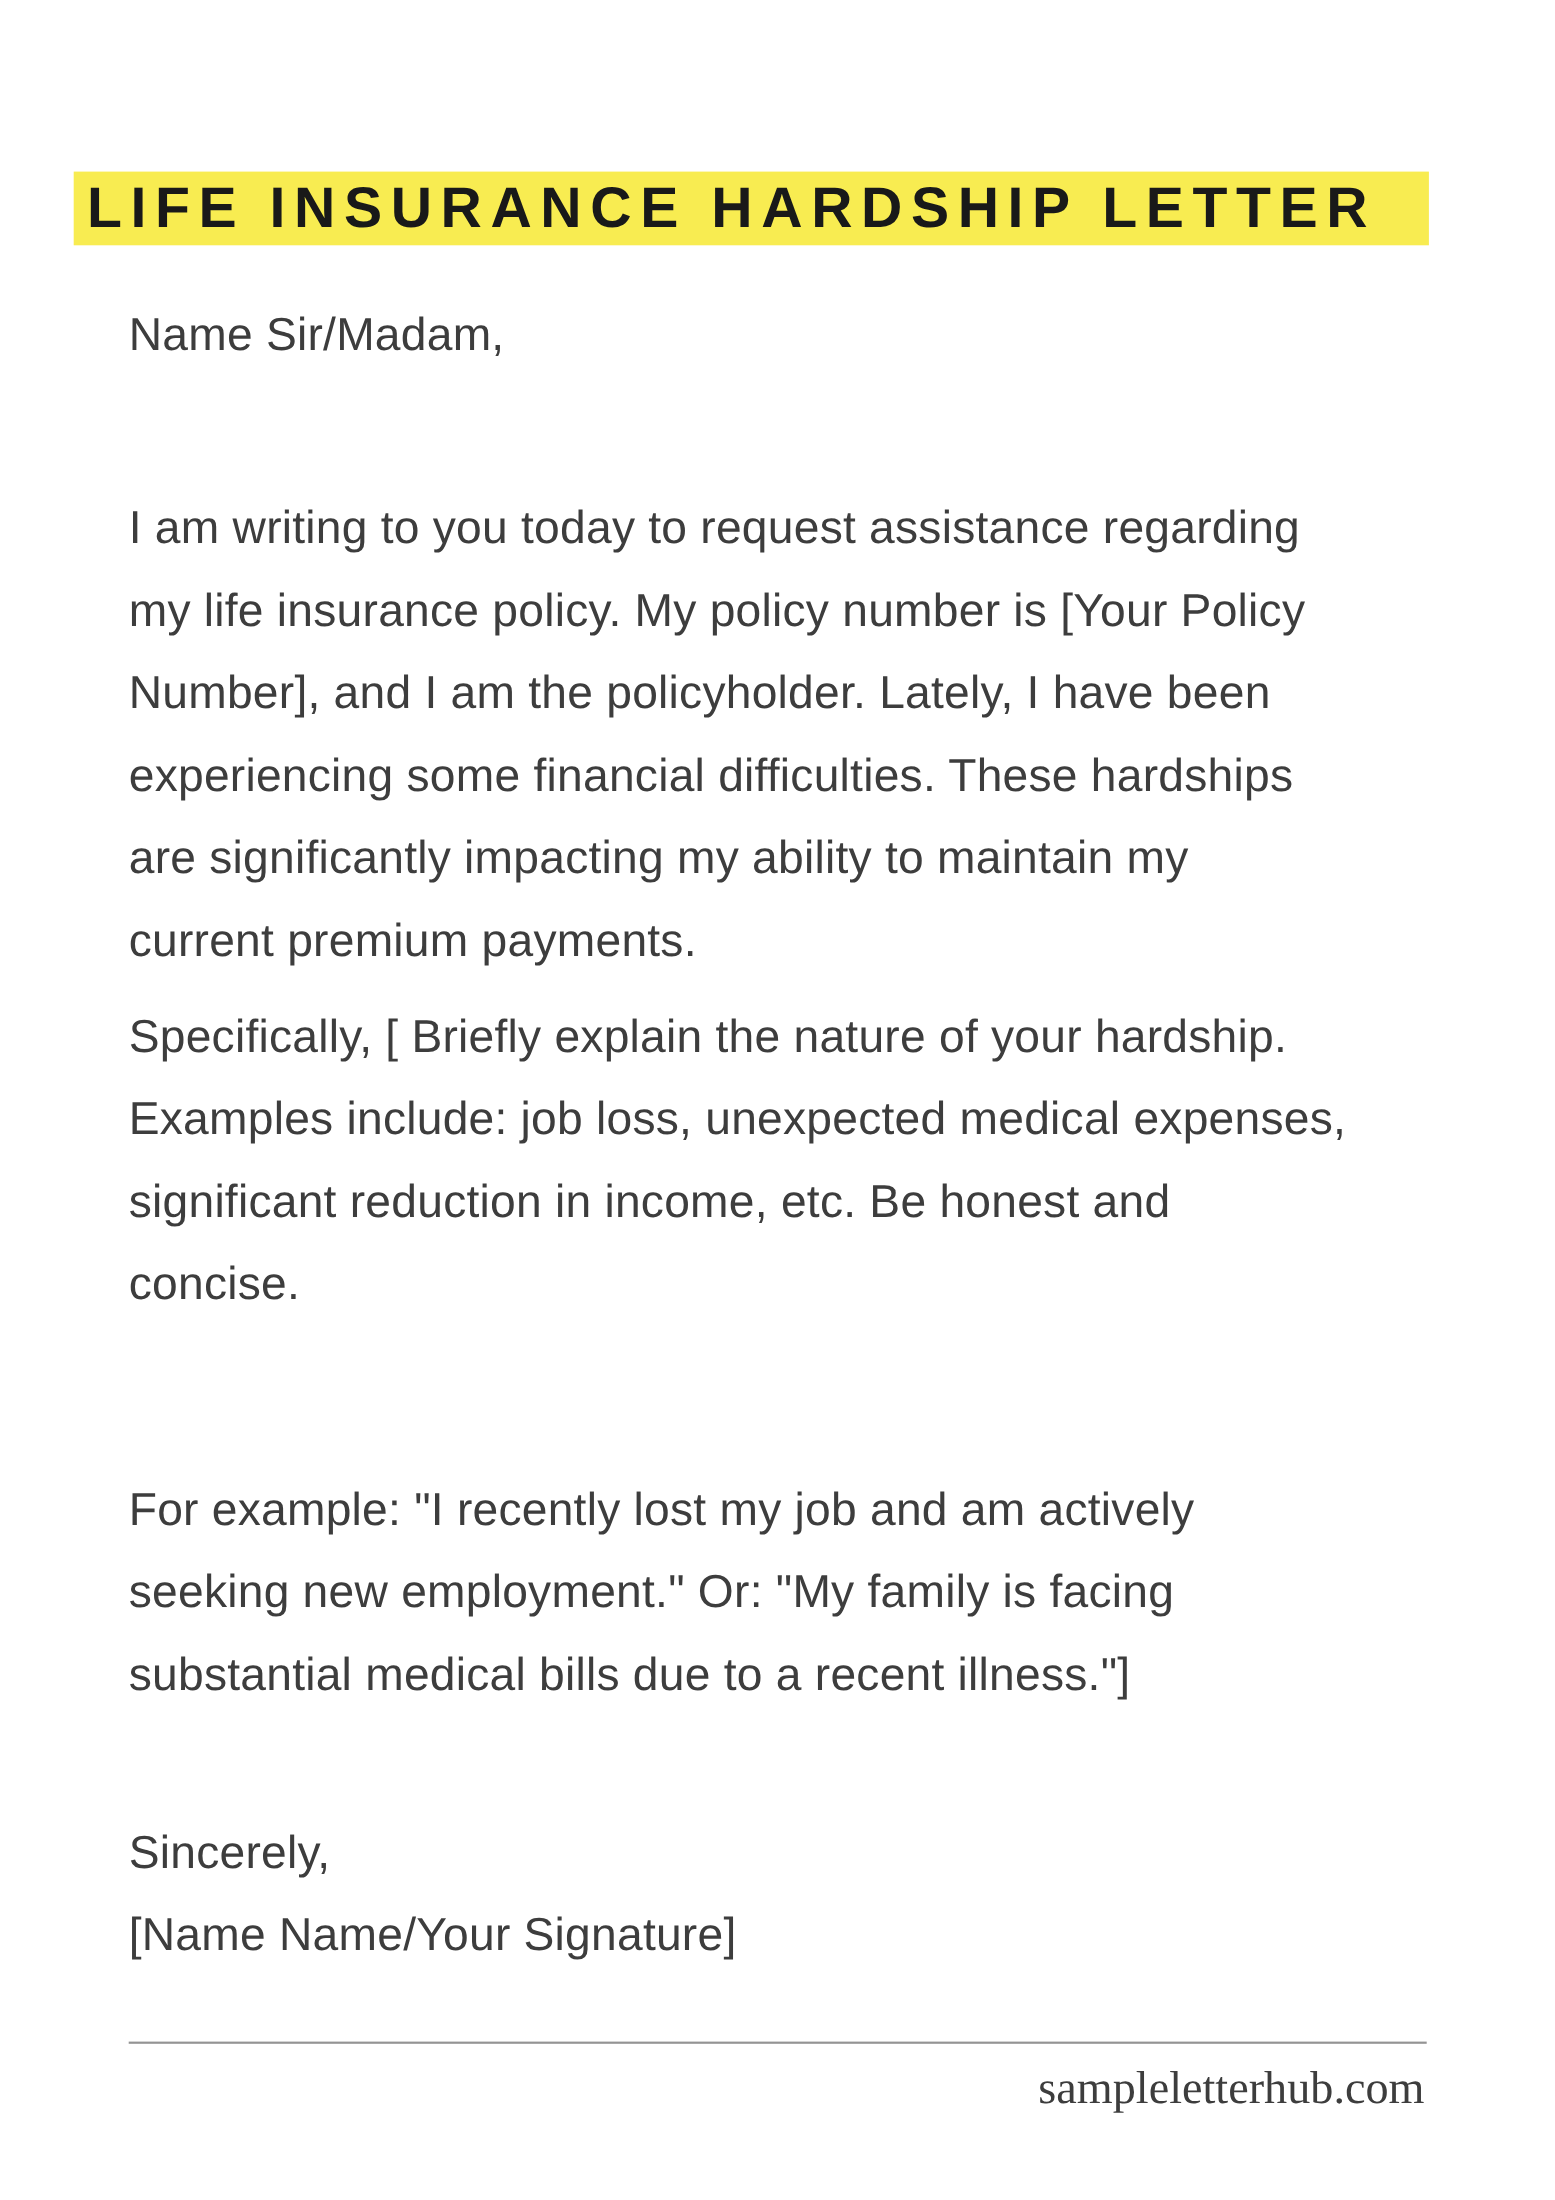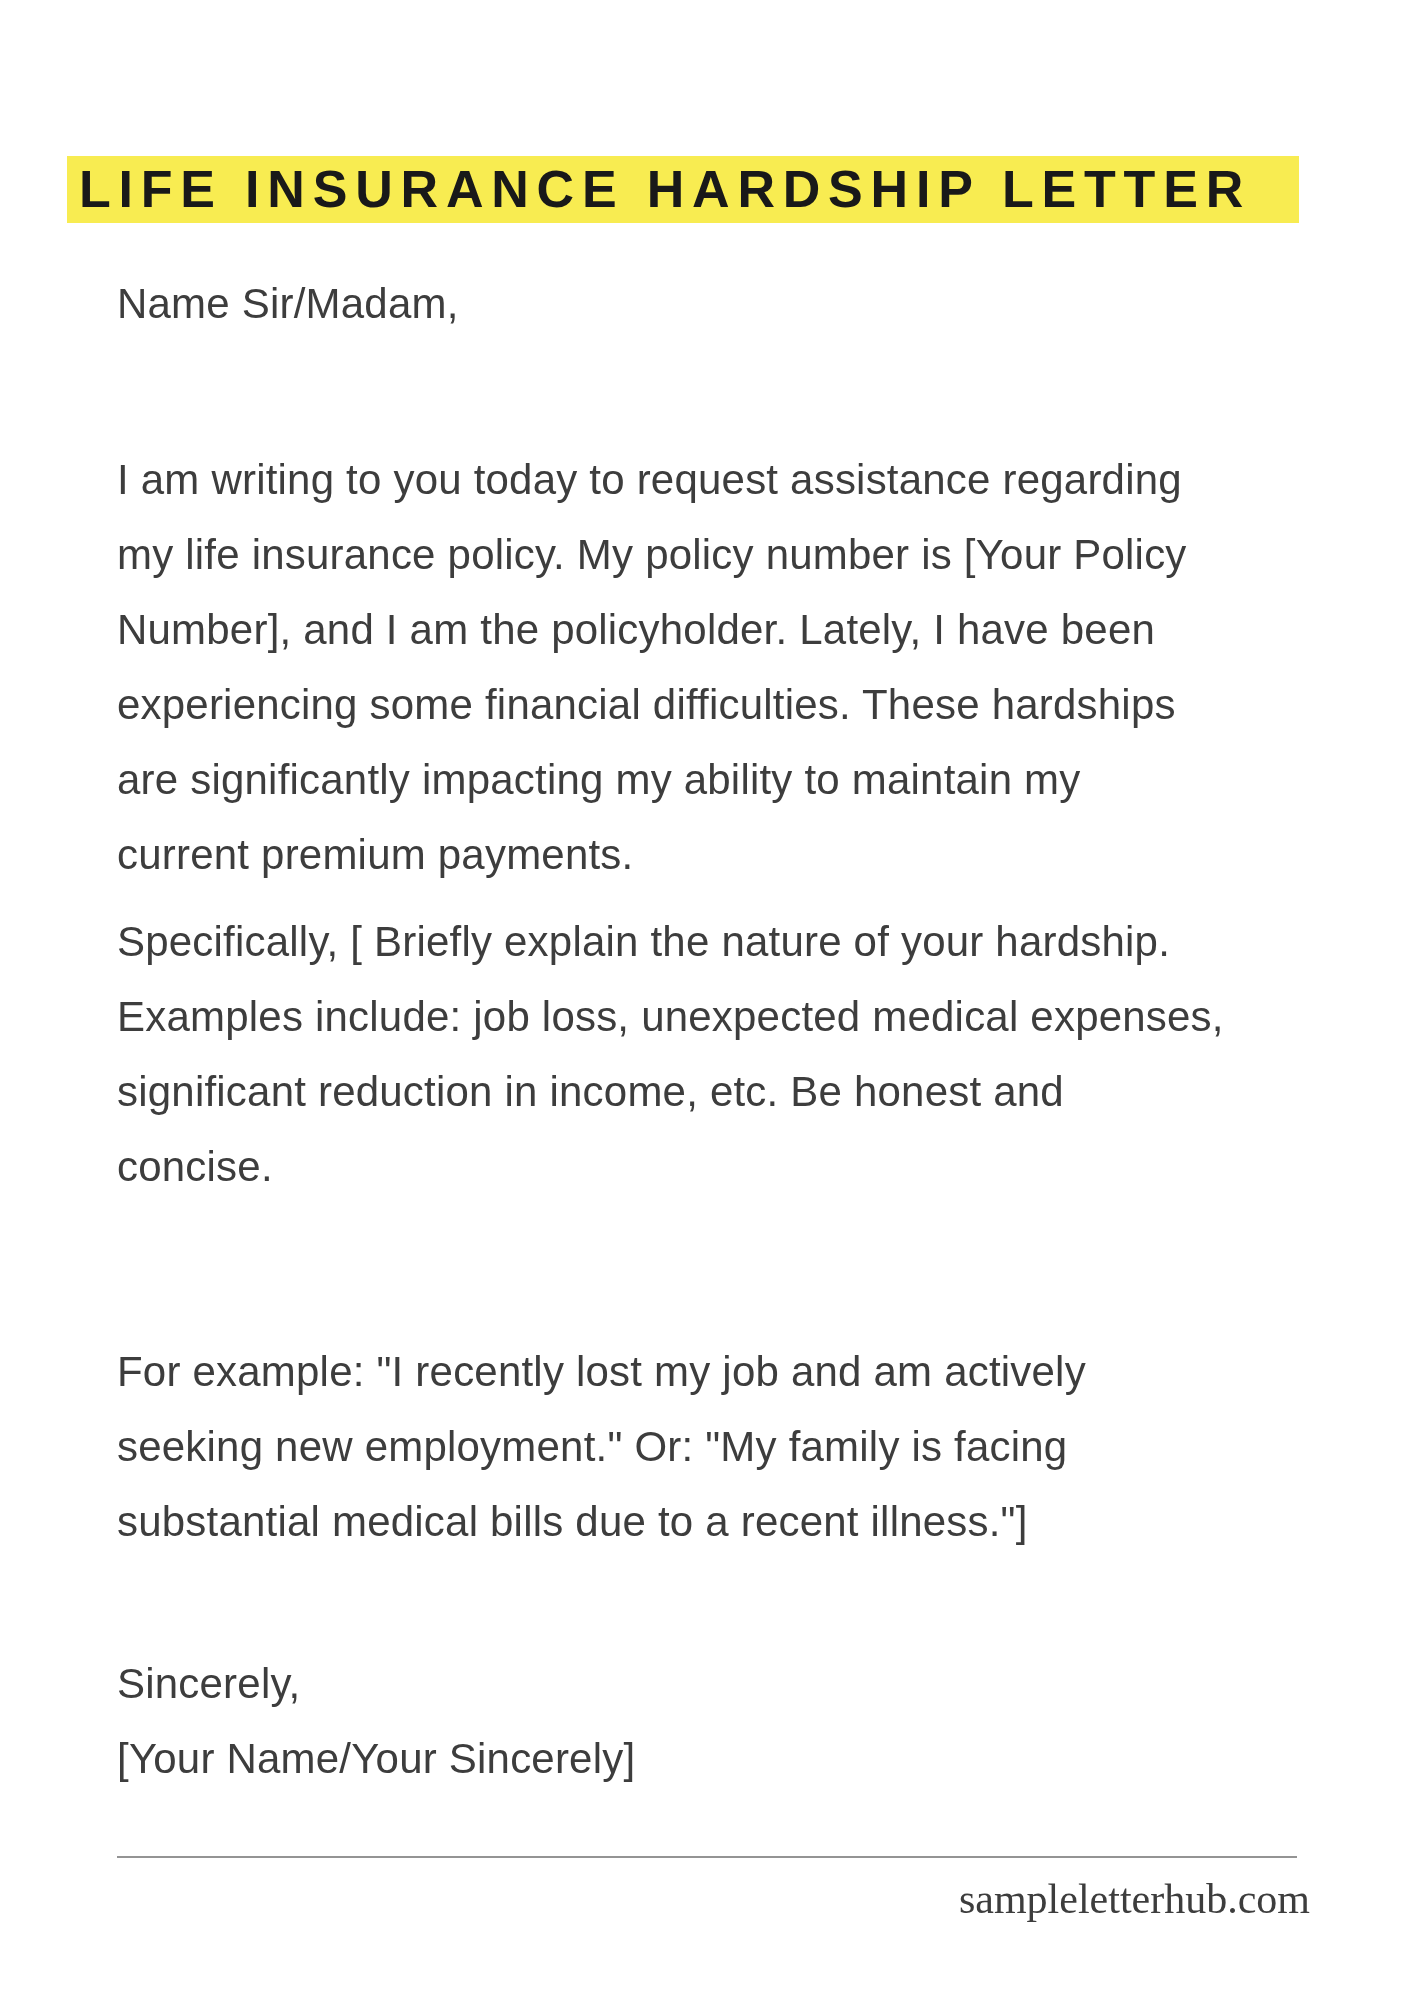--- a/index.html
+++ b/index.html
@@ -62,21 +62,21 @@
     position: absolute;
     left: 117px;
     top: 1856px;
     width: 1180px;
     height: 2px;
     border: none;
     background: var(--rule-color);
   }
   .footer-site {
     position: absolute;
-    right: 104px;
+    right: 119px;
     top: 1874px;
     font-family: "Liberation Serif", serif;
     font-size: 42px;
     line-height: 50px;
     color: var(--body-text);
     text-align: center;
   }
 </style>
 </head>
 <body>
@@ -100,20 +100,20 @@
     <p class="text-block para-2">Specifically, [ Briefly explain the nature of your hardship.
 Examples include: job loss, unexpected medical expenses,
 significant reduction in income, etc. Be honest and
 concise.</p>
 
     <p class="text-block para-3">For example: "I recently lost my job and am actively
 seeking new employment." Or: "My family is facing
 substantial medical bills due to a recent illness."]</p>
 
     <p class="text-block closing">Sincerely,
-[Your Name/Your Sincerely]</p>
+[Name Name/Your Signature]</p>
   </div>
 
   <hr class="footer-rule">
 
   <div class="footer-site">sampleletterhub.com</div>
 
 </div>
 
 </body></html>

